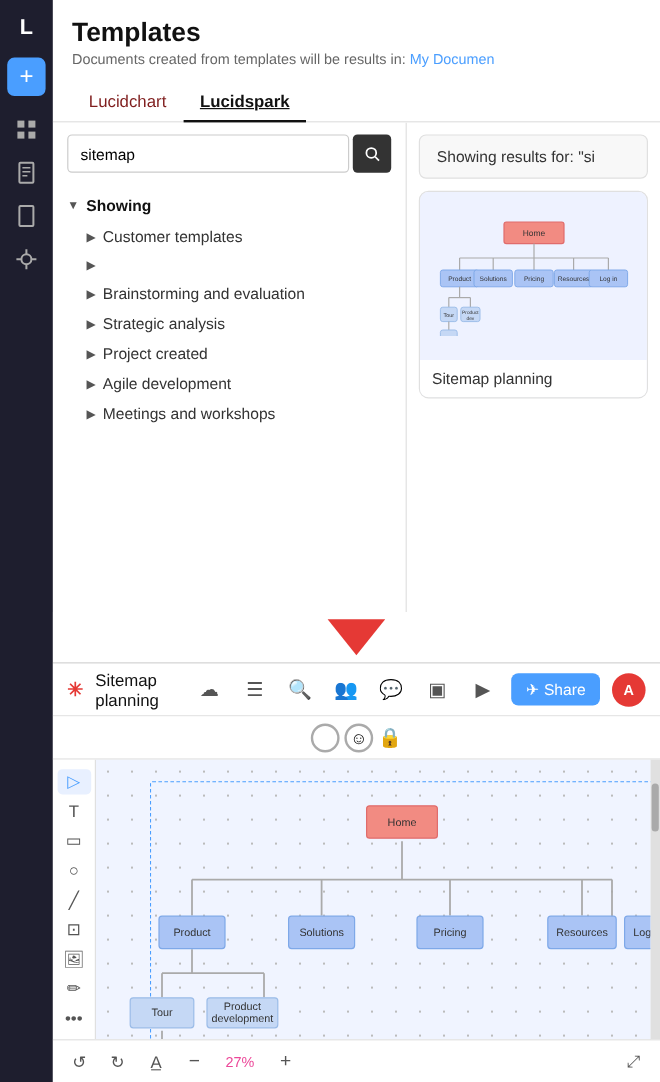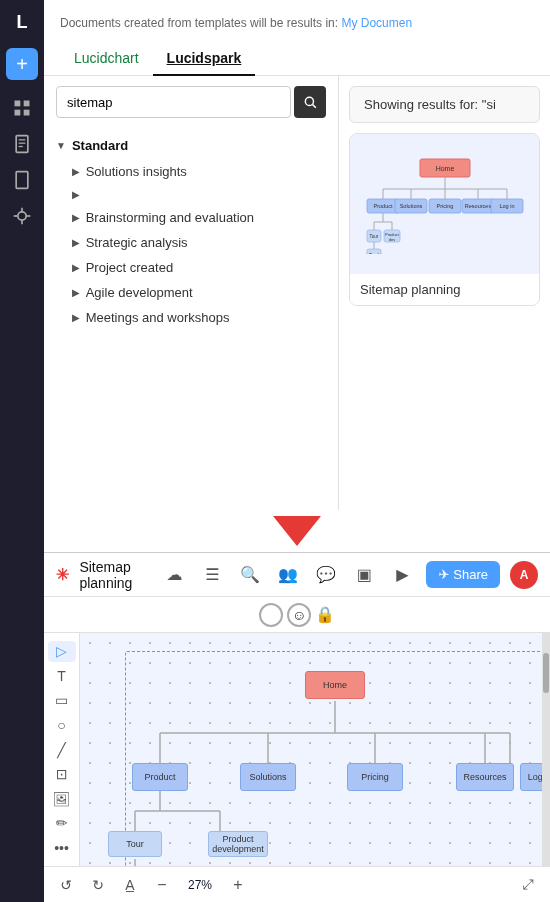--- a/index.html
+++ b/index.html
@@ -80,21 +80,21 @@
     
     .tabs {
       display: flex;
       padding: 8px 16px 0;
       border-bottom: 1px solid #e0e0e0;
       gap: 0;
     }
     .tab {
       padding: 8px 14px;
       font-size: 14px;
-      color: #15803d;
+      color: #7f1d1d;
       cursor: pointer;
       border-bottom: 2px solid transparent;
       margin-bottom: -1px;
     }
     .tab.active {
       color: #111;
       font-weight: 600;
       border-bottom: 2px solid #111;
       text-decoration: underline;
     }
@@ -426,21 +426,21 @@
       font-size: 14px;
       cursor: pointer;
       color: #555;
       width: 24px; height: 24px;
       display: flex; align-items: center; justify-content: center;
       border-radius: 4px;
       border: none; background: none;
     }
     .zoom-level {
       font-size: 12px;
-      color: #0f172a;
+      color: #ec4899;
       min-width: 36px;
       text-align: center;
     }
     .zoom-btn {
       font-size: 16px;
       cursor: pointer;
       color: #555;
       width: 24px; height: 24px;
       display: flex; align-items: center; justify-content: center;
       border: none; background: none;
@@ -503,20 +503,21 @@
         <line x1="2" y1="12" x2="7" y2="12" stroke="#aaa" stroke-width="2"></line>
         <line x1="17" y1="12" x2="22" y2="12" stroke="#aaa" stroke-width="2"></line>
       </svg>
   </div>
 </div>
 
 <div class="main-content">
 
   <div class="templates-section">
     <div class="templates-header">
+      <div class="templates-title">Templates</div>
       <div class="templates-subtitle">
         <span>Documents created from templates will be results in:</span>
         <a href="#">My Documen</a>
       </div>
     </div>
 
     <div class="tabs">
       <div class="tab">Lucidchart</div>
       <div class="tab active">Lucidspark</div>
     </div>
@@ -531,25 +532,25 @@
                 <circle cx="11" cy="11" r="7"></circle>
                 <line x1="16.5" y1="16.5" x2="22" y2="22"></line>
               </svg>
           </button>
         </div>
 
 
         <div class="category-list">
           <div class="category-header">
             <span class="arrow">▼</span>
-            <span>Standard</span>
+            <span>Showing</span>
           </div>
           <div class="category-item">
             <span class="arrow">▶</span>
-            <span>Solutions insights</span>
+            <span>Customer templates</span>
           </div>
           <div class="category-item">
             <span class="arrow">▶</span>
           </div>
           <div class="category-item">
             <span class="arrow">▶</span>
             <span>Brainstorming and evaluation</span>
           </div>
           <div class="category-item">
             <span class="arrow">▶</span>
@@ -689,21 +690,21 @@
 
         <div class="node node-home" style="left:225px; top:38px; width:60px; height:28px;">Home</div>
 
         <div class="node node-primary" style="left:52px; top:130px; width:56px; height:28px;">Product</div>
         <div class="node node-primary" style="left:160px; top:130px; width:56px; height:28px;">Solutions</div>
         <div class="node node-primary" style="left:267px; top:130px; width:56px; height:28px;">Pricing</div>
         <div class="node node-primary" style="left:376px; top:130px; width:58px; height:28px;">Resources</div>
         <div class="node node-primary" style="left:440px; top:130px; width:40px; height:28px;">Log in</div>
 
         <div class="node node-secondary" style="left:28px; top:198px; width:54px; height:26px;">Tour</div>
-        <div class="node node-secondary" style="left:128px; top:198px; width:60px; height:26px;">Product development</div>
+        <div class="node node-secondary" style="left:92px; top:198px; width:60px; height:26px;">Product development</div>
 
       </div>
 
       <div class="right-scroll">
         <div class="scroll-thumb" style="margin-top: 20px;"></div>
       </div>
     </div>
 
     <div class="bottom-toolbar">
       <button class="bottom-toolbar-btn">↺</button>

